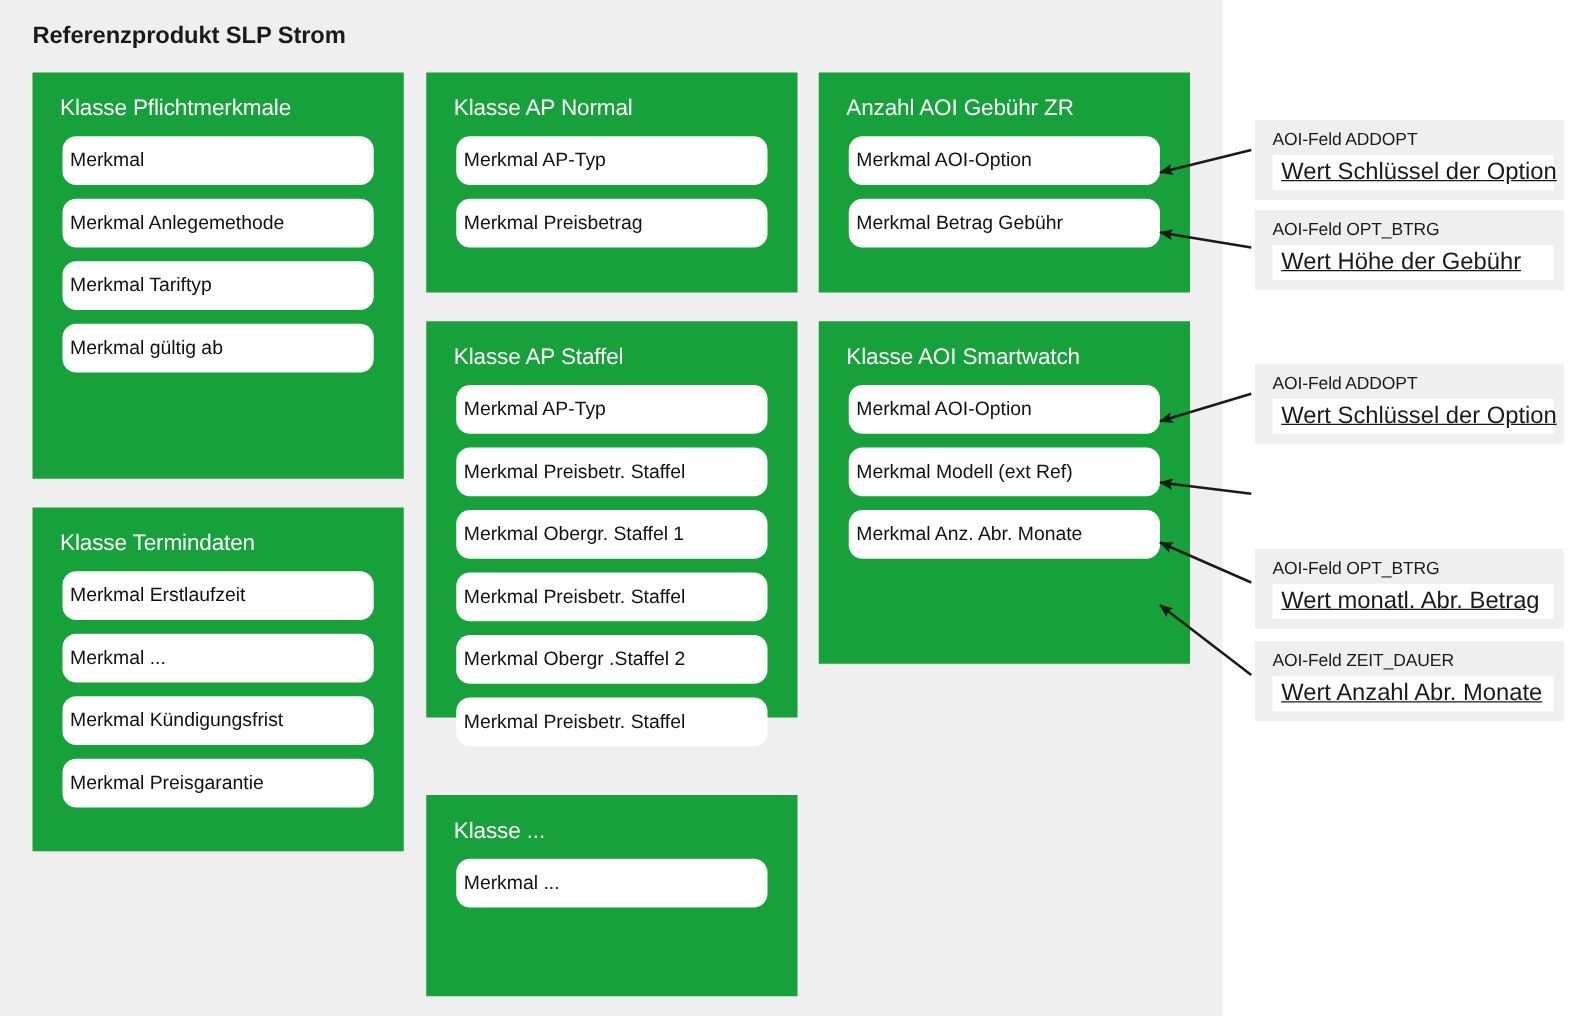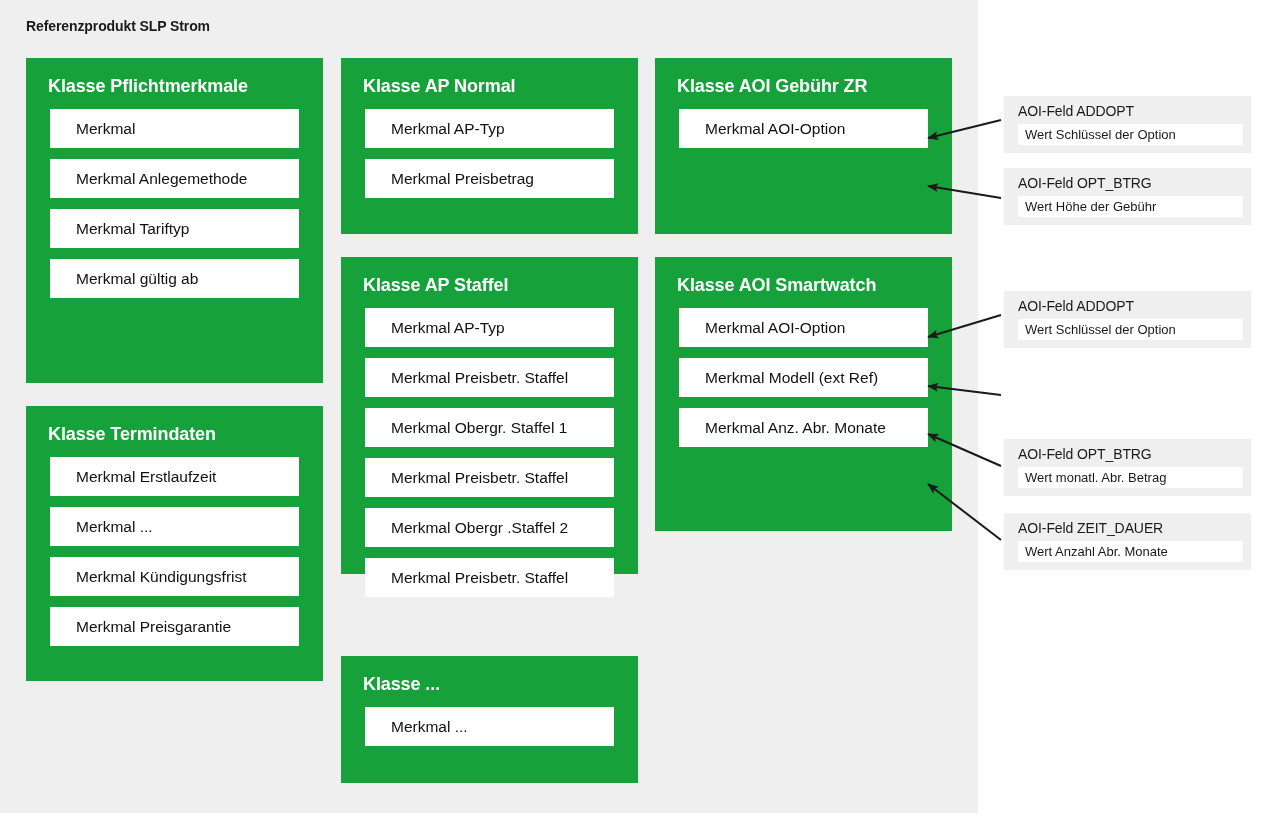--- a/index.html
+++ b/index.html
@@ -23,77 +23,79 @@
     left: 0;
     top: 0;
     width: 978px;
     height: 813px;
     background: #efefef;
   }
   #panel-title {
     position: absolute;
     left: 26px;
     top: 18px;
-    font-size: 14px;
+    font-size: 19px;
     font-weight: bold;
     color: #1a1a1a;
     letter-spacing: -0.1px;
   }
   
   .klass {
     position: absolute;
     background: #17a13a;
     box-sizing: border-box;
   }
   .klass-title {
     color: #ffffff;
     font-size: 18px;
-    font-weight: bold;
+    font-weight: normal;
     margin: 18px 0 12px 22px;
     letter-spacing: -0.1px;
   }
   .merkmal-list {
     margin: 0 24px 0 24px;
   }
   .merkmal {
     background: #ffffff;
     color: #111111;
     font-size: 15.5px;
     height: 39px;
     line-height: 39px;
-    padding-left: 26px;
+    padding-left: 6px;
     margin-bottom: 11px;
     box-sizing: border-box;
     overflow: hidden;
     white-space: nowrap;
+    border-radius: 11px;
   }
   .merkmal:last-child { margin-bottom: 0; }
 
   
   .aoi-card {
     position: absolute;
     width: 247px;
     background: #efefef;
     box-sizing: border-box;
     padding: 7px 0 8px 0;
   }
   .aoi-card-title {
     font-size: 14px;
     color: #1a1a1a;
     padding-left: 14px;
     letter-spacing: -0.1px;
     white-space: nowrap;
   }
   .aoi-card-value {
     background: #ffffff;
-    font-size: 13px;
+    font-size: 19px;
     color: #1a1a1a;
     margin: 5px 8px 0 14px;
     padding: 3px 0 3px 7px;
     white-space: nowrap;
+    text-decoration: underline;
   }
   
   #arrows {
     position: absolute;
     left: 0; top: 0;
     width: 1267px;
     height: 819px;
     pointer-events: none;
   }
 </style>
@@ -139,31 +141,32 @@
     <div class="merkmal-list">
       <div class="merkmal">Merkmal AP-Typ</div>
       <div class="merkmal">Merkmal Preisbetr. Staffel</div>
       <div class="merkmal">Merkmal Obergr. Staffel 1</div>
       <div class="merkmal">Merkmal Preisbetr. Staffel</div>
       <div class="merkmal">Merkmal Obergr .Staffel 2</div>
       <div class="merkmal">Merkmal Preisbetr. Staffel</div>
     </div>
   </div>
 
-  <div class="klass" style="left:341px; top:656px; width:297px; height:127px;">
+  <div class="klass" style="left:341px; top:636px; width:297px; height:161px;">
     <div class="klass-title">Klasse ...</div>
     <div class="merkmal-list">
       <div class="merkmal">Merkmal ...</div>
     </div>
   </div>
 
   <div class="klass" style="left:655px; top:58px; width:297px; height:176px;">
-    <div class="klass-title">Klasse AOI Gebühr ZR</div>
+    <div class="klass-title">Anzahl AOI Gebühr ZR</div>
     <div class="merkmal-list">
       <div class="merkmal">Merkmal AOI-Option</div>
+      <div class="merkmal">Merkmal Betrag Gebühr</div>
     </div>
   </div>
 
   <div class="klass" style="left:655px; top:257px; width:297px; height:274px;">
     <div class="klass-title">Klasse AOI Smartwatch</div>
     <div class="merkmal-list">
       <div class="merkmal">Merkmal AOI-Option</div>
       <div class="merkmal">Merkmal Modell (ext Ref)</div>
       <div class="merkmal">Merkmal Anz. Abr. Monate</div>
     </div>

